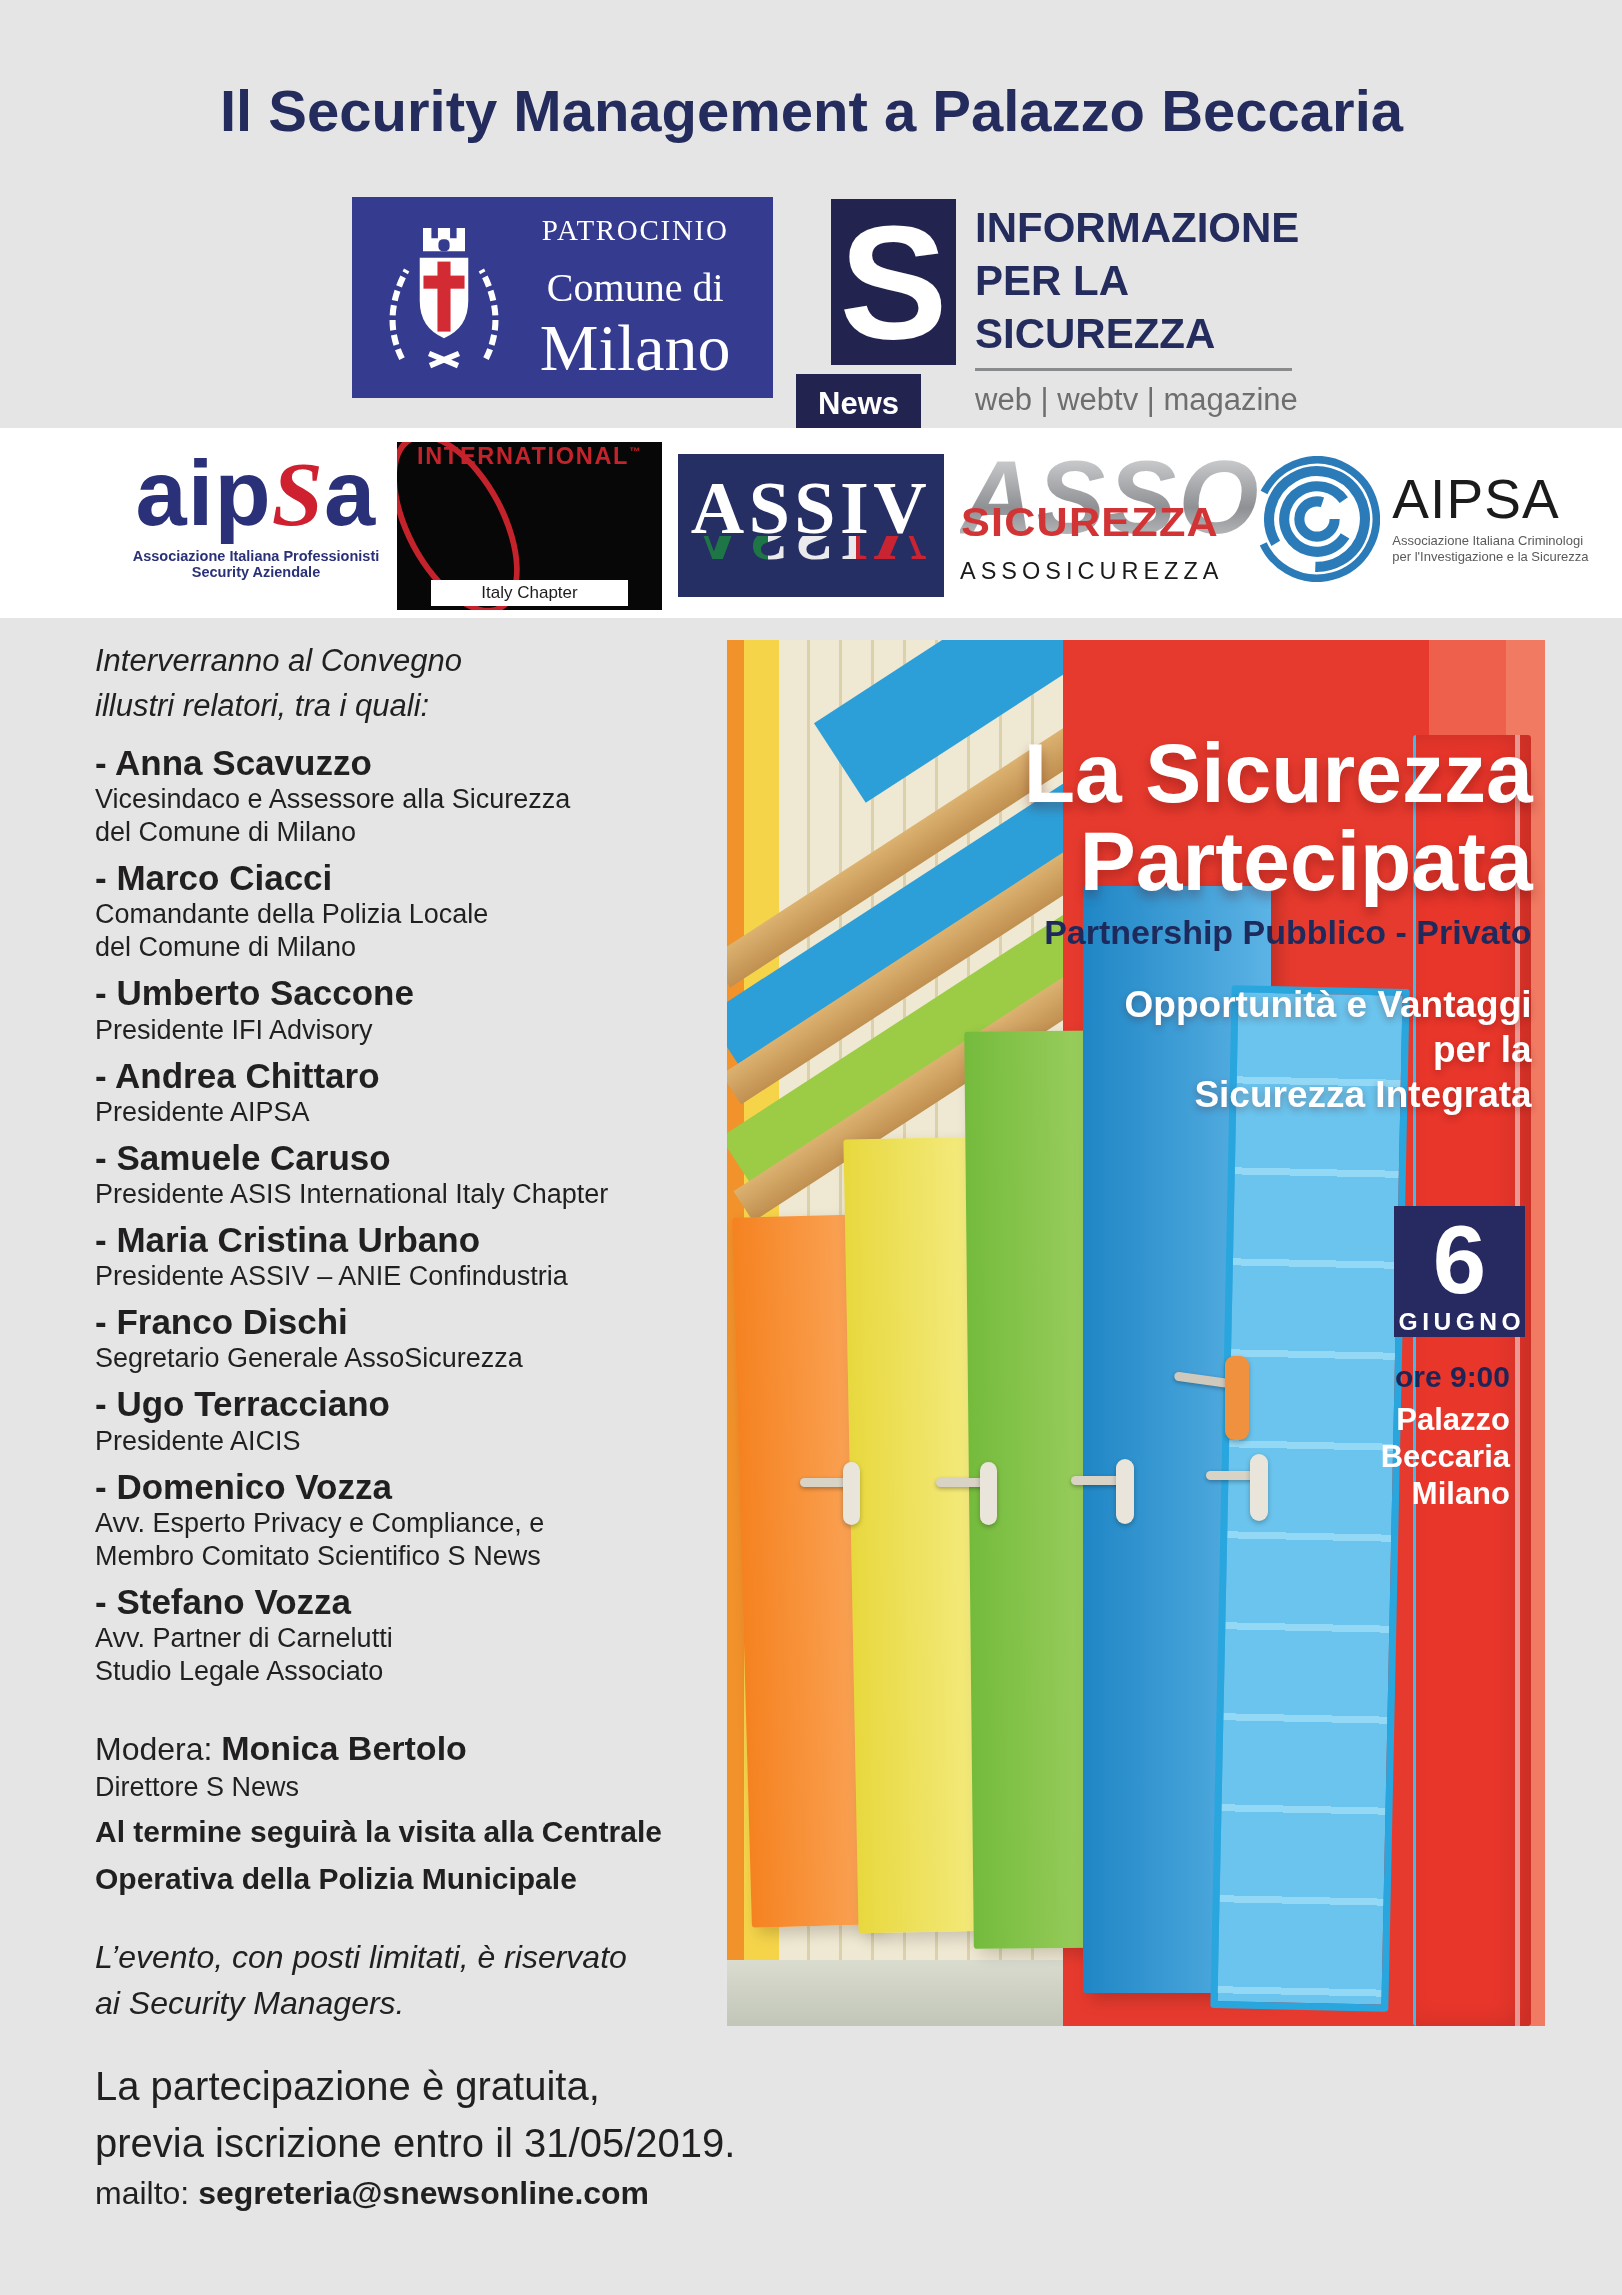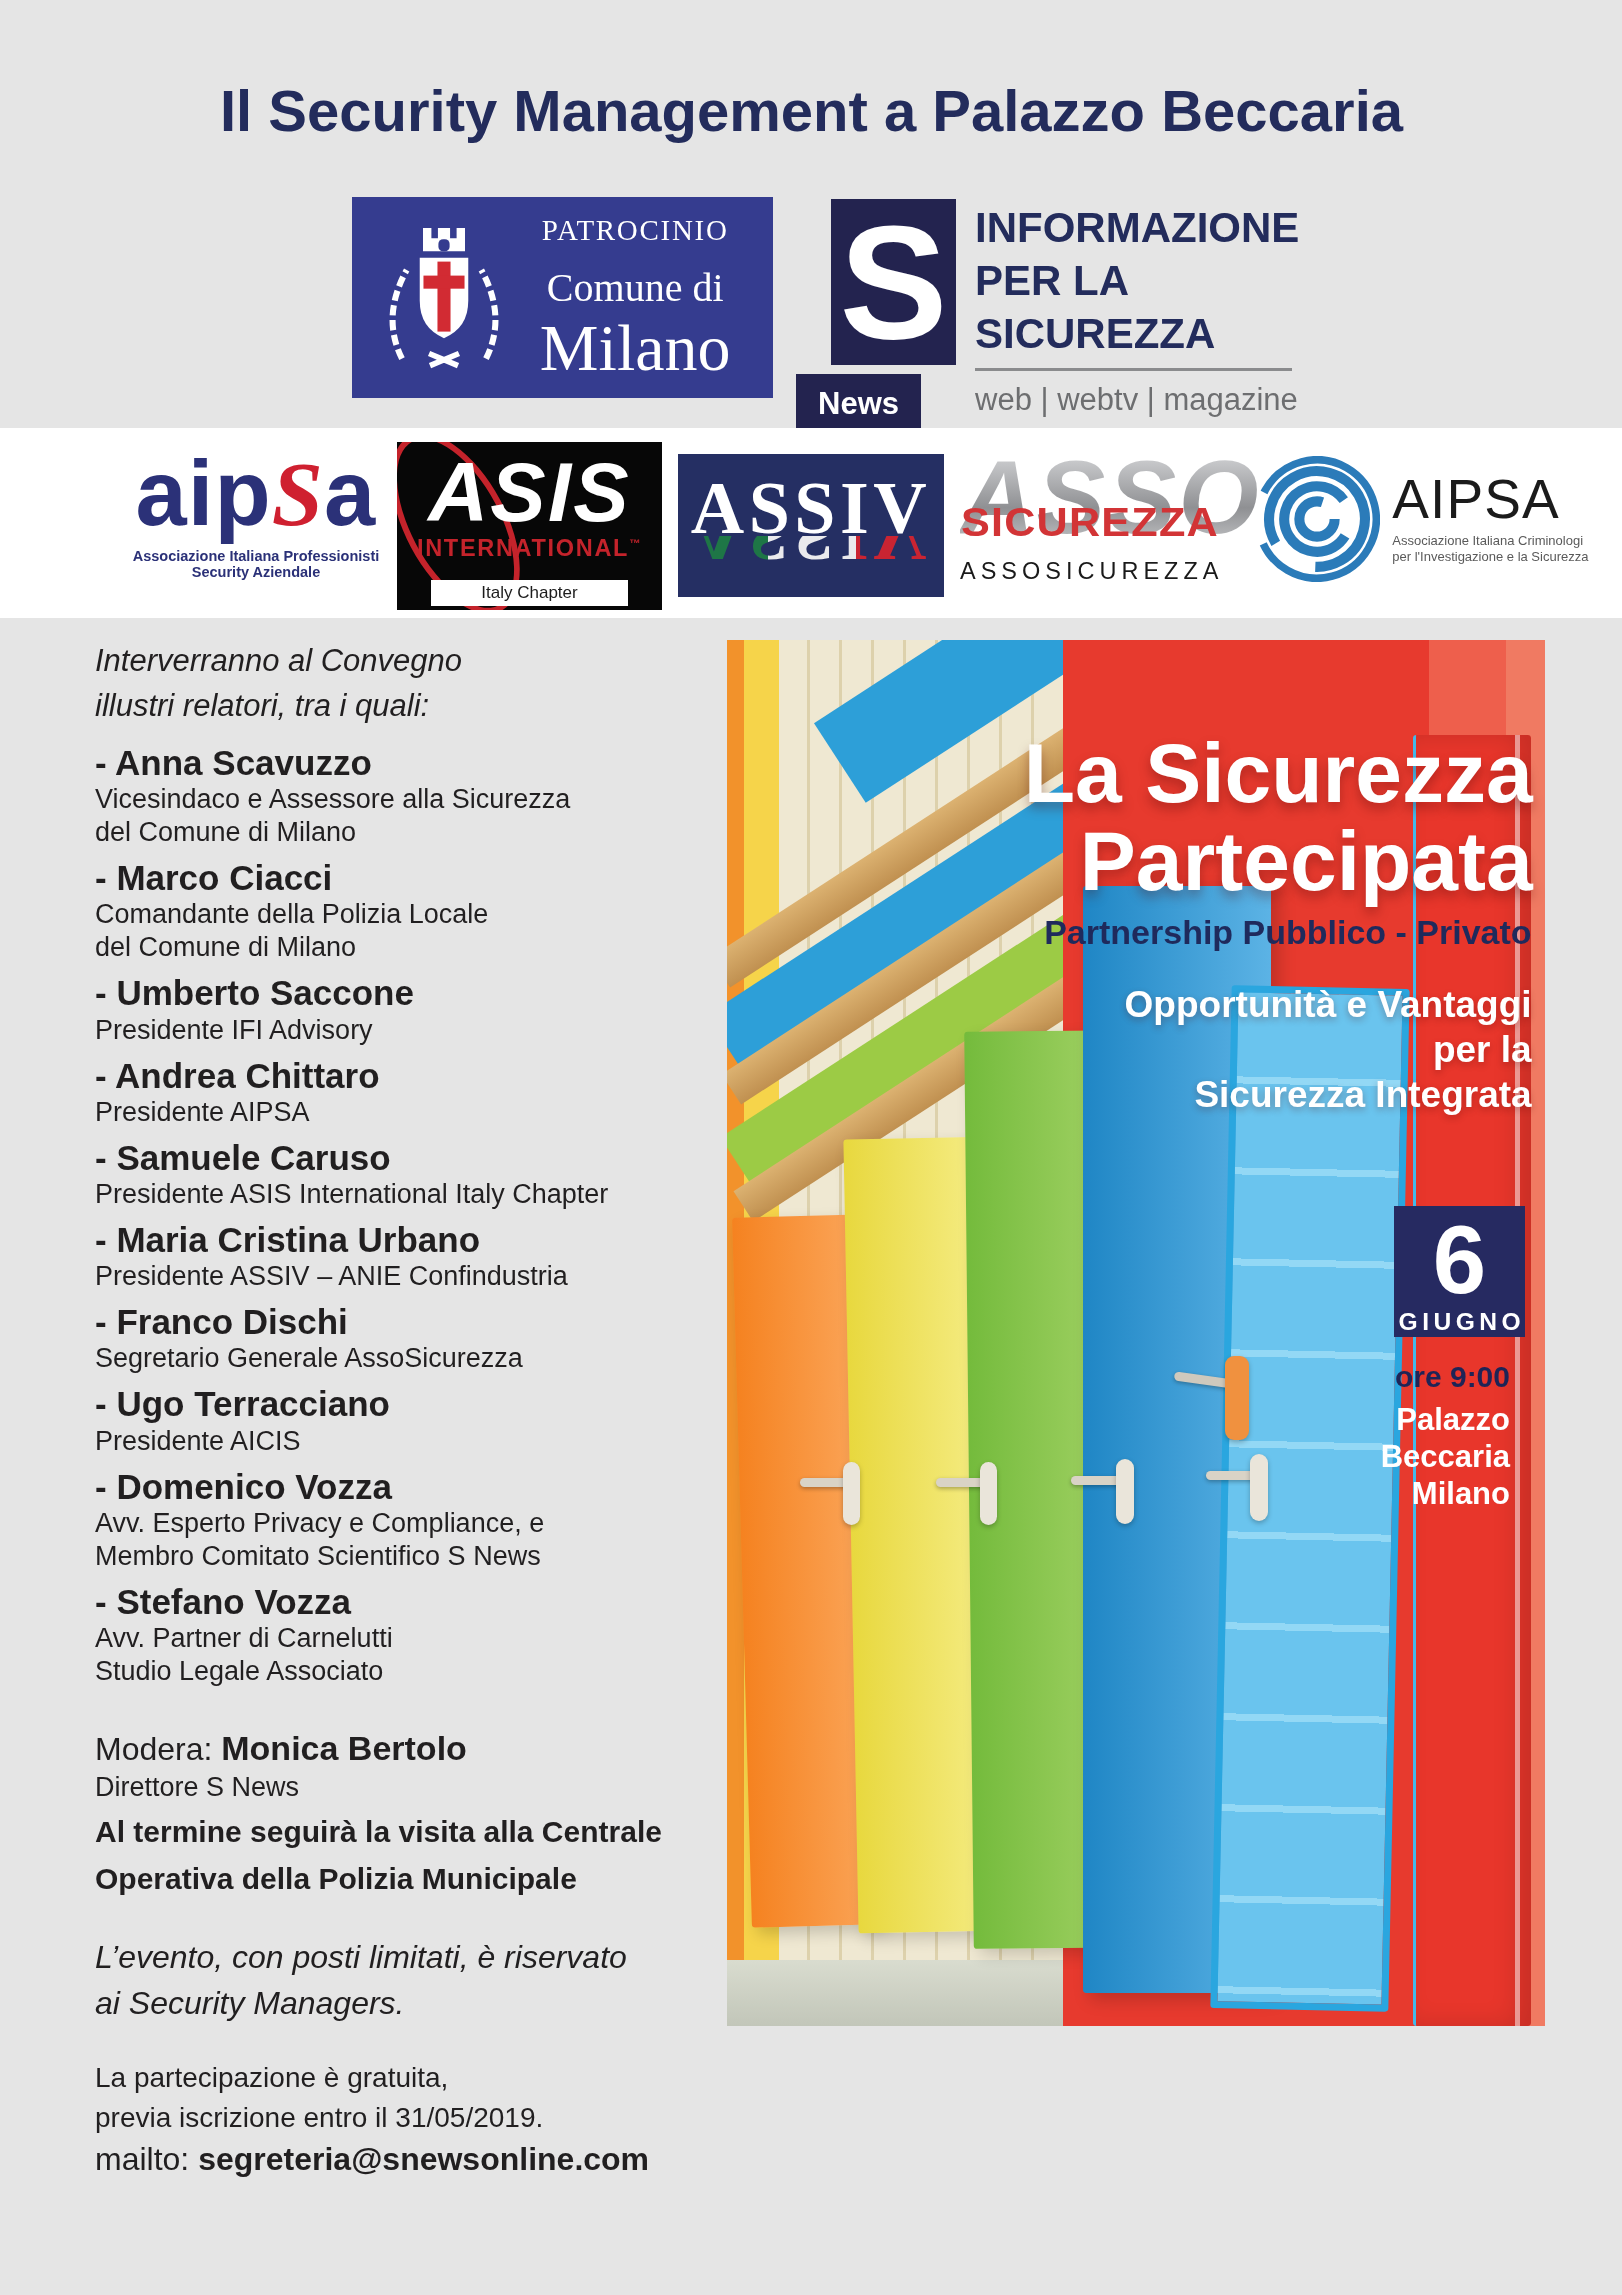--- a/index.html
+++ b/index.html
@@ -69,21 +69,21 @@
   .left-col{position:absolute;left:95px;top:643px;width:671px;}
   .intro-line1{font-style:italic;font-size:31px;margin-bottom:9px;}
   .intro-line2{font-style:italic;font-size:31px;margin-bottom:19px;}
   .sp-name{font-size:35px;font-weight:bold;margin-top:9px;line-height:1.12;}
   .sp-role{font-size:27px;line-height:1.22;white-space:pre-line;margin-top:1.1px;}
   .modera{margin-top:41px;font-size:32px;}
   .modera-name{font-weight:bold;font-size:34px;}
   .modera-role{font-size:27px;margin-top:4.5px;}
   .visit-note{font-size:30px;font-weight:bold;line-height:1.55;margin-top:5.6px;white-space:pre-line;}
   .reserved{font-style:italic;font-size:32px;line-height:1.45;margin-top:32px;white-space:pre-line;}
-  .participation{font-size:28px;line-height:1.42;margin-top:31px;white-space:pre-line;}
+  .participation{font-size:40px;line-height:1.42;margin-top:31px;white-space:pre-line;}
   .mailto{font-size:32px;margin-top:3.4px;}
   .mailto-email{font-weight:bold;font-size:32px;}
 
   
   .photo{position:absolute;left:727px;top:640px;width:818px;height:1386px;overflow:hidden;background:#ece5cf;}
   .ph-slats{position:absolute;left:51px;top:0;width:313px;height:1331px;z-index:0;
     background:repeating-linear-gradient(90deg,#efe8d2 0 29px,#ddd1ac 29px 32px);}
   .ph-stripe-o{position:absolute;left:0;top:0;width:17px;height:1331px;background:#f2922b;z-index:0;}
   .ph-stripe-y{position:absolute;left:17px;top:0;width:35px;height:1331px;background:#f6d44a;z-index:0;}
   .ph-ground{position:absolute;left:0;top:1320px;width:369px;height:66px;z-index:0;
@@ -183,21 +183,20 @@
 
   <div class="band"></div>
 
   <div class="aipsa">
     <div class="aipsa-word"><span>aip</span><span class="red-s">S</span><span>a</span></div>
     <div class="aipsa-sub">Associazione Italiana Professionisti Security Aziendale</div>
   </div>
 
   <div class="asis-box">
     <div class="asis-ellipse"></div>
-    <div class="asis-name">ASIS</div>
     <div class="asis-intl"><span>INTERNATIONAL</span><span class="tm">™</span></div>
     <div class="asis-chapter">Italy Chapter</div>
   </div>
 
   <div class="assiv-box">
     <div class="assiv-main">ASSIV</div>
     <div class="assiv-ref">ASSIV</div>
   </div>
 
   <div class="asso">

